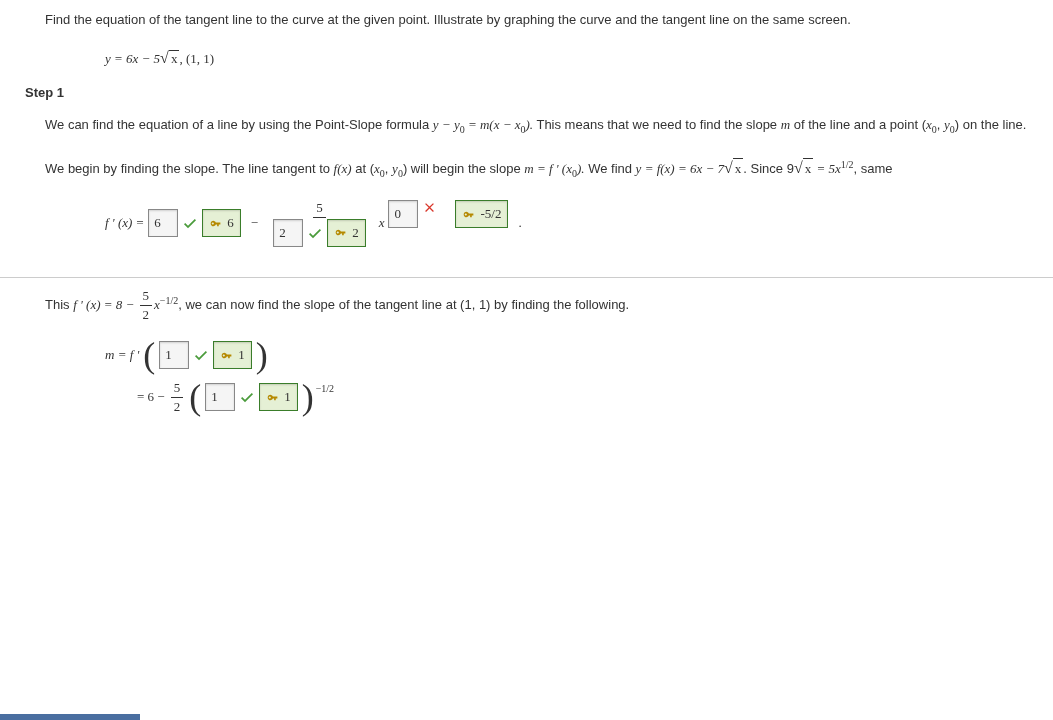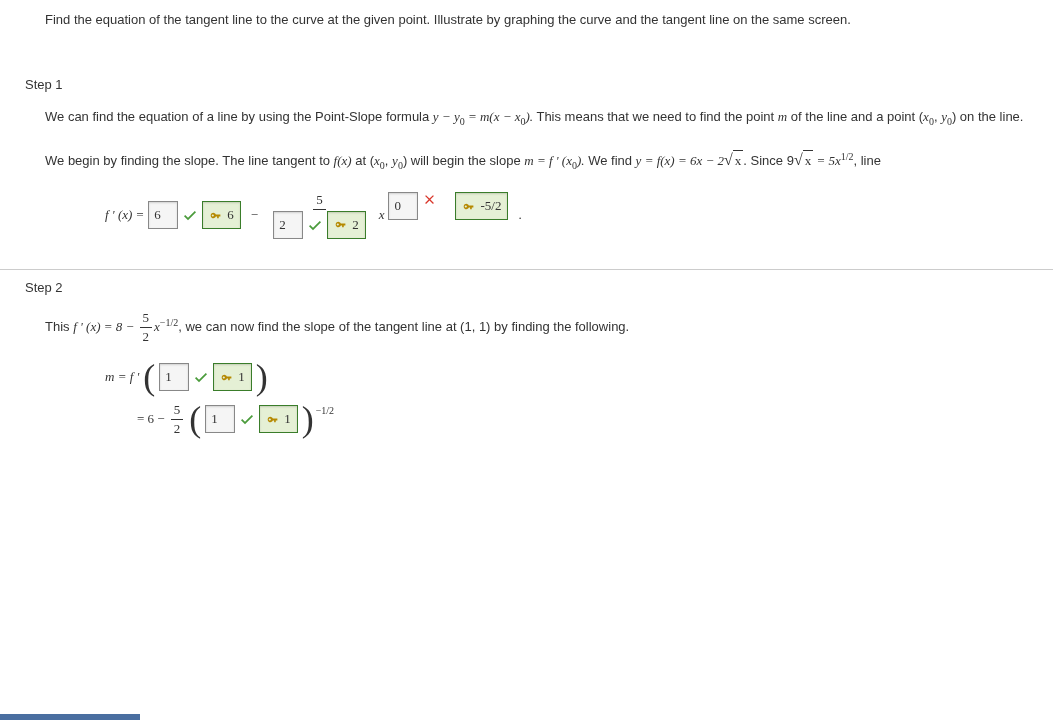--- a/index.html
+++ b/index.html
@@ -8,24 +8,24 @@
     color: #333;
     margin: 0;
     padding: 0;
     width: 1053px;
     background: #fff;
   }
   .content {
     padding: 10px 20px 20px 45px;
   }
   .section {
-    margin-bottom: 46px;
+    margin-bottom: 18px;
   }
   .step-title {
-    font-weight: normal;
+    font-weight: bold;
     margin: 4px 0 15px -20px;
   }
   .para {
     line-height: 1.6;
     margin-bottom: 18px;
   }
   .indent {
     margin-left: 60px;
   }
   .math {
@@ -153,39 +153,42 @@
     background: #4a6ea0;
   }
 </style>
 </head>
 <body>
 
 <div class="content">
 
   <div class="section">
     <div class="para">Find the equation of the tangent line to the curve at the given point. Illustrate by graphing the curve and the tangent line on the same screen.</div>
+    <div class="indent math">
+      <span>y = 6x − 5</span><span class="sqrt"><span class="radical">√</span><span class="bar">x</span></span><span class="mathn">,   (1, 1)</span>
+    </div>
   </div>
 
   <div class="step-title">Step 1</div>
 
   <div class="para">
     <span>We can find the equation of a line by using the Point-Slope formula  </span>
     <span class="math"><span>y − y</span><span class="sub">0</span><span> = m(x − x</span><span class="sub">0</span><span>).</span></span>
-    <span>  This means that we need to find the point </span>
+    <span>  This means that we need to find the slope </span>
     <span class="math">m</span>
     <span> of the line and a point  (</span><span class="math"><span>x</span><span class="sub">0</span></span><span>, </span><span class="math"><span>y</span><span class="sub">0</span></span><span>)  on the line.</span>
   </div>
 
   <div class="para">
     <span>We begin by finding the slope. The line tangent to </span>
     <span class="math">f(x)</span>
     <span> at  (</span><span class="math"><span>x</span><span class="sub">0</span></span><span>, </span><span class="math"><span>y</span><span class="sub">0</span></span><span>)  will begin the slope  </span>
     <span class="math"><span>m = f ' (x</span><span class="sub">0</span><span>).</span></span>
     <span>  We find  </span>
-    <span class="math"><span>y = f(x) = 6x − 2</span><span class="sqrt"><span class="radical">√</span><span class="bar">x</span></span></span><span>. Since  9</span><span class="math"><span class="sqrt"><span class="radical">√</span><span class="bar">x</span></span></span><span class="math"><span> = 5x</span><span class="sup mathn">1/2</span></span><span>,  line</span>
+    <span class="math"><span>y = f(x) = 6x − 7</span><span class="sqrt"><span class="radical">√</span><span class="bar">x</span></span></span><span>. Since  9</span><span class="math"><span class="sqrt"><span class="radical">√</span><span class="bar">x</span></span></span><span class="math"><span> = 5x</span><span class="sup mathn">1/2</span></span><span>,  same</span>
   </div>
 
   <div class="inline-row">
     <span class="math">f ' (x)  =  </span>
 
     <span class="ans-box">6</span>
     <span class="check-icon">
       <svg viewBox="0 0 24 24">
           <path fill="#4a9b3b" d="M9 16.2l-4.2-4.2L3 13.8 9 19.8 21 7.8l-1.8-1.8z"></path>
         </svg>
@@ -240,21 +243,20 @@
         </span>
         <span>-5/2</span>
       </span>
     </span>
 
     <span class="mathn" style="margin-left:6px">.</span>
   </div>
 
   <hr class="sep">
 
-  <div class="step-title">Step 2</div>
 
   <div class="para">
     <span>This  </span>
     <span class="math">f ' (x) = 8 − </span><span class="frac">
         <span class="num">5</span>
         <span class="den">2</span>
       </span><span class="math">x</span><span class="sup mathn">−1/2</span><span>,  we can now find the slope of the tangent line at (1, 1) by finding the following.</span>
   </div>
 
   <div class="inline-row">

